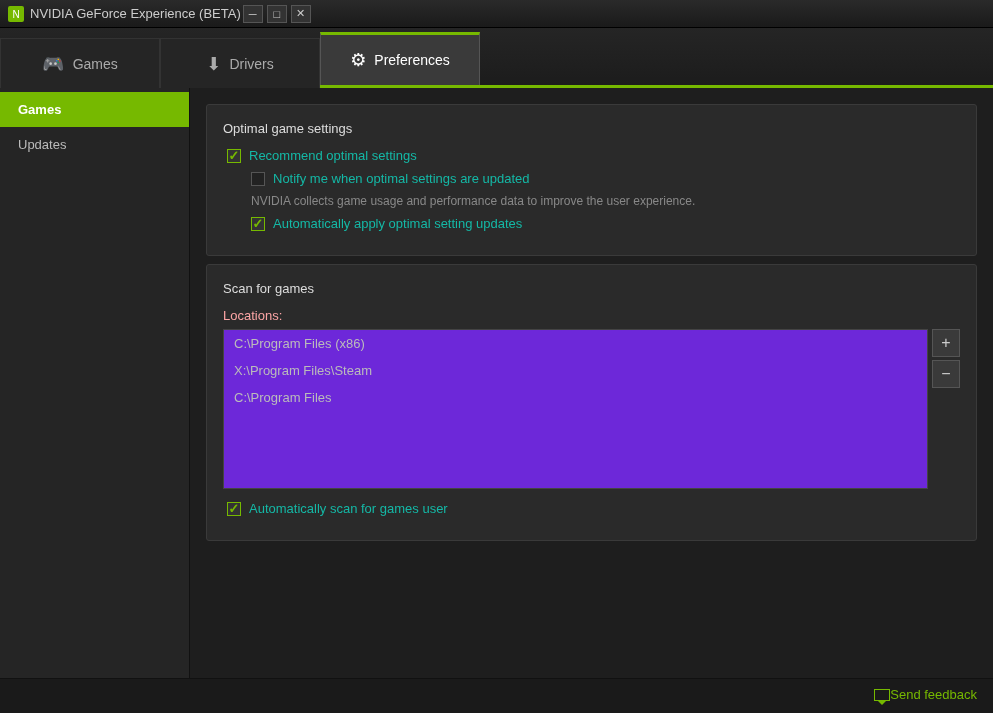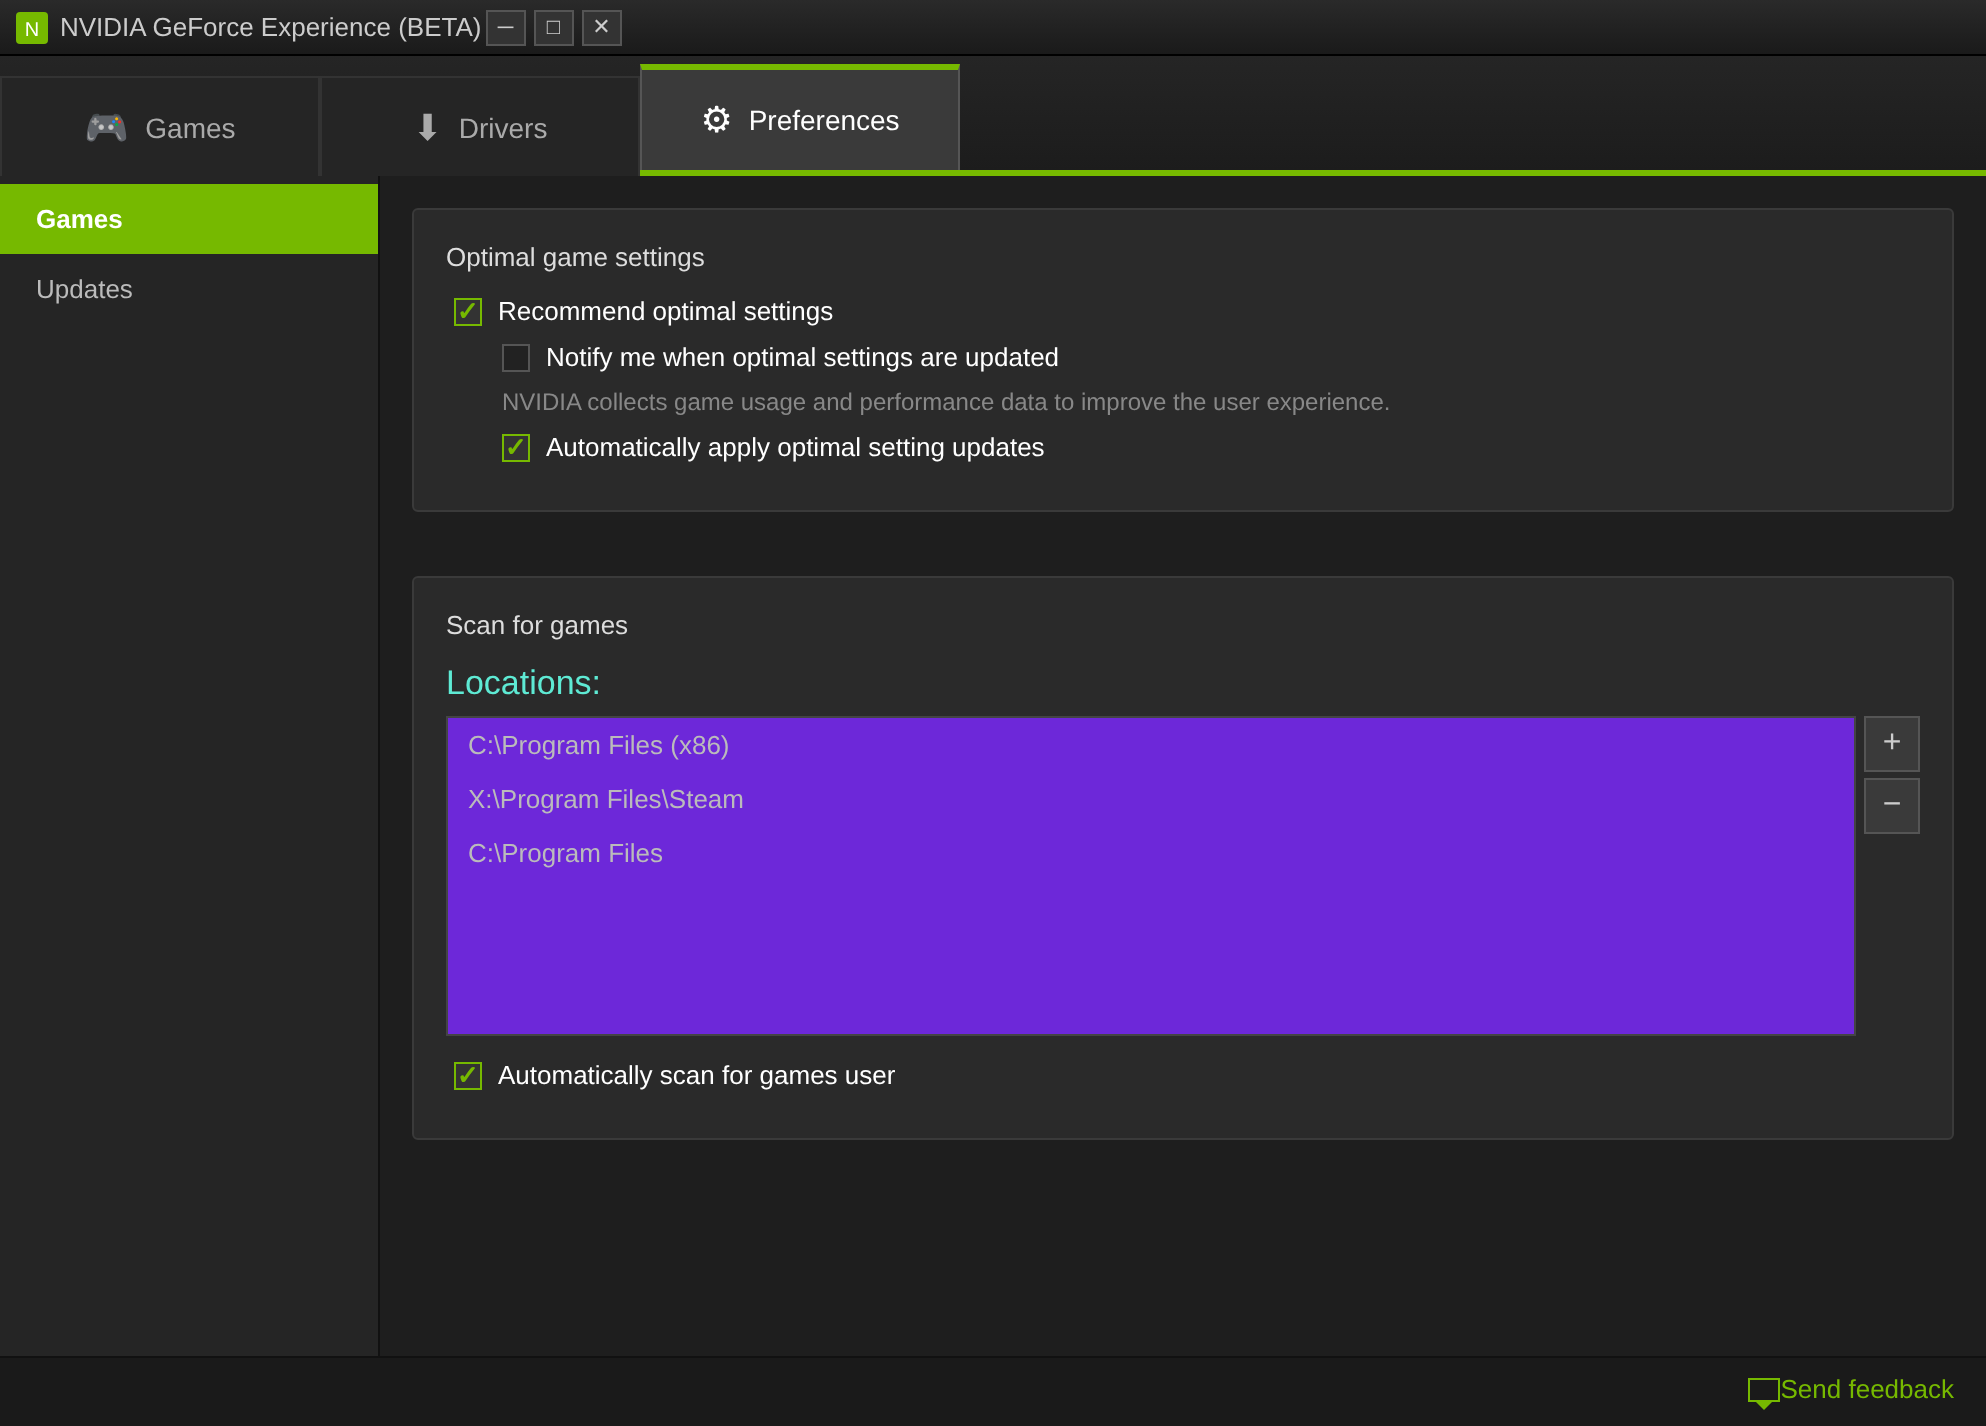--- a/index.html
+++ b/index.html
@@ -110,21 +110,21 @@
       background: #1e1e1e;
       overflow-y: auto;
     }
 
     
     .section {
       background: #2a2a2a;
       border: 1px solid #3a3a3a;
       border-radius: 3px;
       padding: 16px;
-      margin-bottom: 32px;
+      margin-bottom: 8px;
     }
     .section-title {
       color: #ddd;
       font-size: 13px;
       margin-bottom: 12px;
       font-weight: normal;
     }
 
     
     .option-row {
@@ -150,32 +150,32 @@
     .checkbox-icon.checked {
       border-color: #76b900;
       color: #76b900;
       font-size: 11px;
     }
     .checkbox-icon.unchecked {
       border-color: #555;
       background: #222;
     }
     .option-label {
-      color: #ffffff;
+      color: #14b8a6;
       font-size: 13px;
     }
     .option-label.dim {
       color: #888;
       font-size: 12px;
     }
 
     
     .locations-label {
-      color: #5eead4;
-      font-size: 17px;
+      color: #fca5a5;
+      font-size: 13px;
       margin-bottom: 6px;
     }
     .locations-list-wrapper {
       display: flex;
       gap: 4px;
     }
     .locations-list {
       flex: 1;
       background: #6d28d9;
       border: 1px solid #444;

